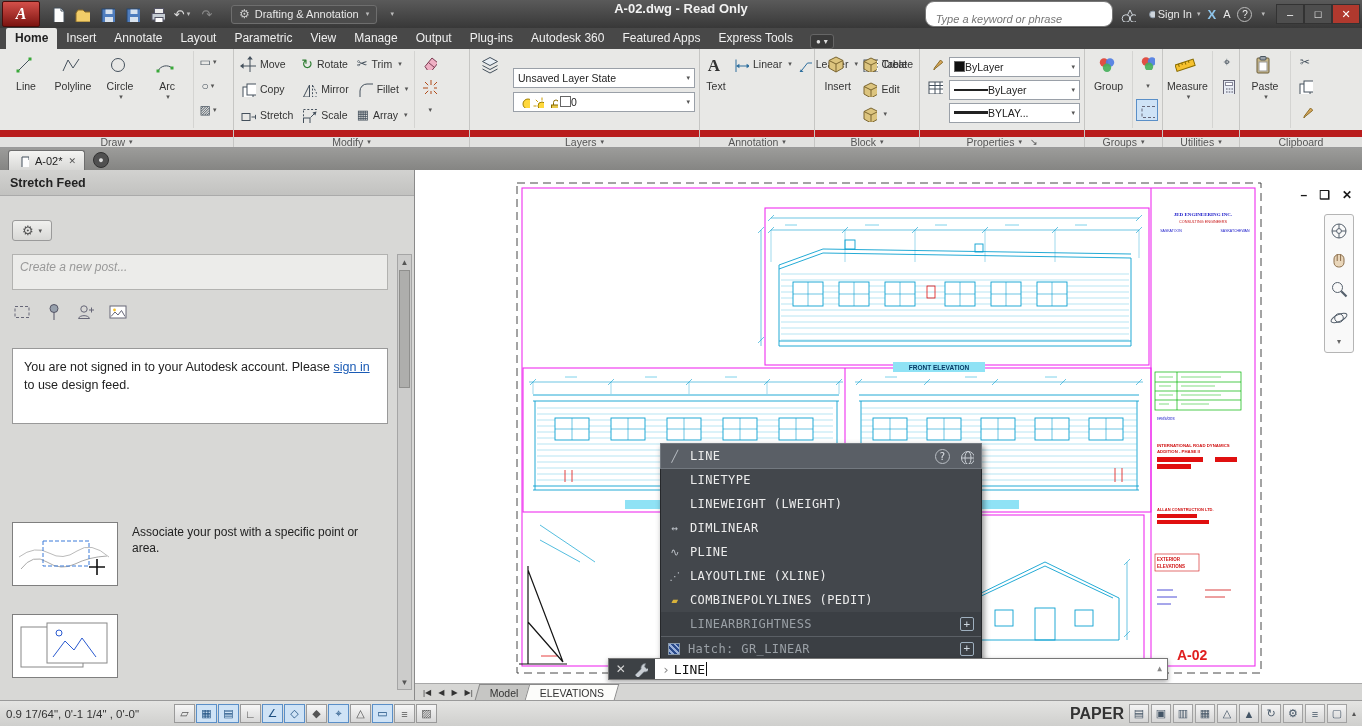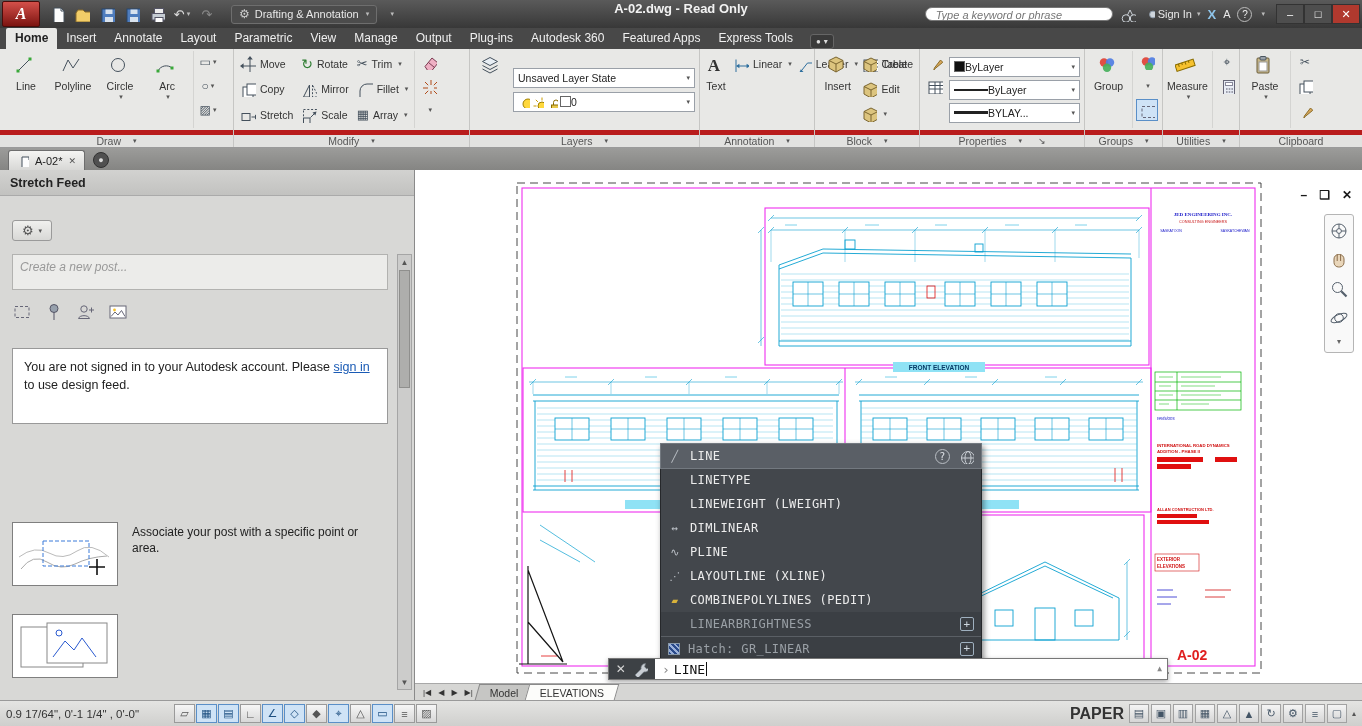--- a/index.html
+++ b/index.html
@@ -12,40 +12,40 @@
   
   .titlebar{position:absolute;top:0;left:0;right:0;height:28px;background:linear-gradient(#5a5a5a,#383838);display:flex;align-items:center;color:#e8e8e8;}
   .applogo{width:38px;height:26px;margin:1px 2px;background:linear-gradient(#d4504a,#7c1410);border:1px solid #4a0c0a;border-radius:2px;color:#fff;font-weight:bold;font-size:16px;font-style:italic;display:flex;align-items:center;justify-content:center;font-family:"Liberation Serif",serif;}
   .qat{display:flex;align-items:center;gap:3px;margin-left:4px;}
   .qbtn{width:22px;height:20px;display:flex;align-items:center;justify-content:center;border-radius:2px;}
   .qtxt{font-size:13px;color:#ddd;}
   .qtxt.dim{color:#8a8a8a;}
   .wspill{margin-left:10px;height:19px;background:#4c4c4c;border:1px solid #6e6e6e;border-radius:3px;display:flex;align-items:center;gap:5px;padding:0 7px;font-size:11px;color:#e8e8e8;}
   .tb-title{position:absolute;left:50%;top:0;transform:translateX(-50%);height:16px;display:flex;align-items:center;font-size:13px;font-weight:bold;color:#f2f2f2;}
   .tb-right{position:absolute;right:0;top:0;height:28px;display:flex;align-items:center;gap:7px;padding-right:2px;}
-  .searchbox{width:188px;height:14px;background:#fff;border:1px solid #777;border-radius:9px;display:flex;align-items:flex-start;padding:0 8px;}
+  .searchbox{width:188px;height:26px;background:#fff;border:1px solid #777;border-radius:9px;display:flex;align-items:flex-end;padding:0 8px;}
   .searchbox input{border:none;outline:none;width:100%;font-size:11px;font-style:italic;color:#555;background:transparent;font-family:"Liberation Sans",sans-serif;}
   .tbico{display:flex;align-items:center;gap:3px;font-size:11px;color:#e8e8e8;}
   .xglyph{font-weight:bold;color:#8fc5ea;font-size:13px;}
   .helpc{width:15px;height:15px;border:1px solid #bbb;border-radius:50%;display:flex;align-items:center;justify-content:center;font-size:10px;color:#eee;}
   .winbtns{display:flex;margin-left:4px;}
   .wb{width:28px;height:20px;display:flex;align-items:center;justify-content:center;font-size:11px;color:#fff;background:#4e4e4e;border:1px solid #333;}
   .wb.close{background:#b0392e;}
 
   
   .rtabs{position:absolute;top:28px;left:0;right:0;height:21px;background:#484848;display:flex;align-items:flex-end;padding-left:6px;}
   .rtab{padding:3px 9px 4px;font-size:12px;color:#f0f0f0;}
   .rtab.active{background:#e8e8e6;color:#222;border-radius:2px 2px 0 0;font-weight:bold;}
   .ropt{margin-left:8px;height:15px;background:#3a3a3a;border:1px solid #666;border-radius:3px;display:flex;align-items:center;gap:3px;padding:0 5px;color:#ddd;font-size:8px;}
 
   
   .ribbon{position:absolute;top:49px;left:0;right:0;height:99px;background:#e8e8e6;border-bottom:1px solid #9a9a9a;display:flex;}
   .panel{flex:0 0 auto;display:flex;flex-direction:column;border-right:1px solid #c6c6c4;}
   .panel-body{height:81px;display:flex;padding:2px 4px;gap:3px;}
-  .panel-foot{height:17px;font-size:10.5px;color:#555;display:flex;align-items:center;justify-content:center;border-top:5px solid #b91c1c;background:#e2e2e0;gap:10px;}
+  .panel-foot{height:17px;font-size:10.5px;color:#555;display:flex;align-items:center;justify-content:center;border-top:7px solid #b91c1c;background:#e2e2e0;gap:2px;}
   .btool{width:44px;display:flex;flex-direction:column;align-items:center;gap:1px;padding-top:4px;font-size:10.5px;color:#333;}
   .stool{display:flex;align-items:center;gap:4px;font-size:10.5px;color:#333;height:25px;padding:0 2px;white-space:nowrap;}
   .minicol{display:flex;flex-direction:column;gap:2px;border-left:1px solid #d4d4d2;padding-left:3px;margin-left:1px;justify-content:flex-start;}
   .mbtn{width:22px;height:22px;display:flex;align-items:center;justify-content:center;font-size:12px;color:#44505c;}
   .mbtn.active{background:#cfe3f6;border:1px solid #5a8fc8;}
   .combo{display:flex;align-items:center;background:#fff;border:1px solid #9aa0a8;height:20px;font-size:10.5px;padding:0 4px;color:#222;}
   .combo .grow{flex:1;overflow:hidden;white-space:nowrap;}
   .sw{width:11px;height:11px;border:1px solid #666;display:inline-block;}
   .licons{display:flex;gap:2px;align-items:center;}
   .lnline{width:34px;height:2px;background:#222;}

